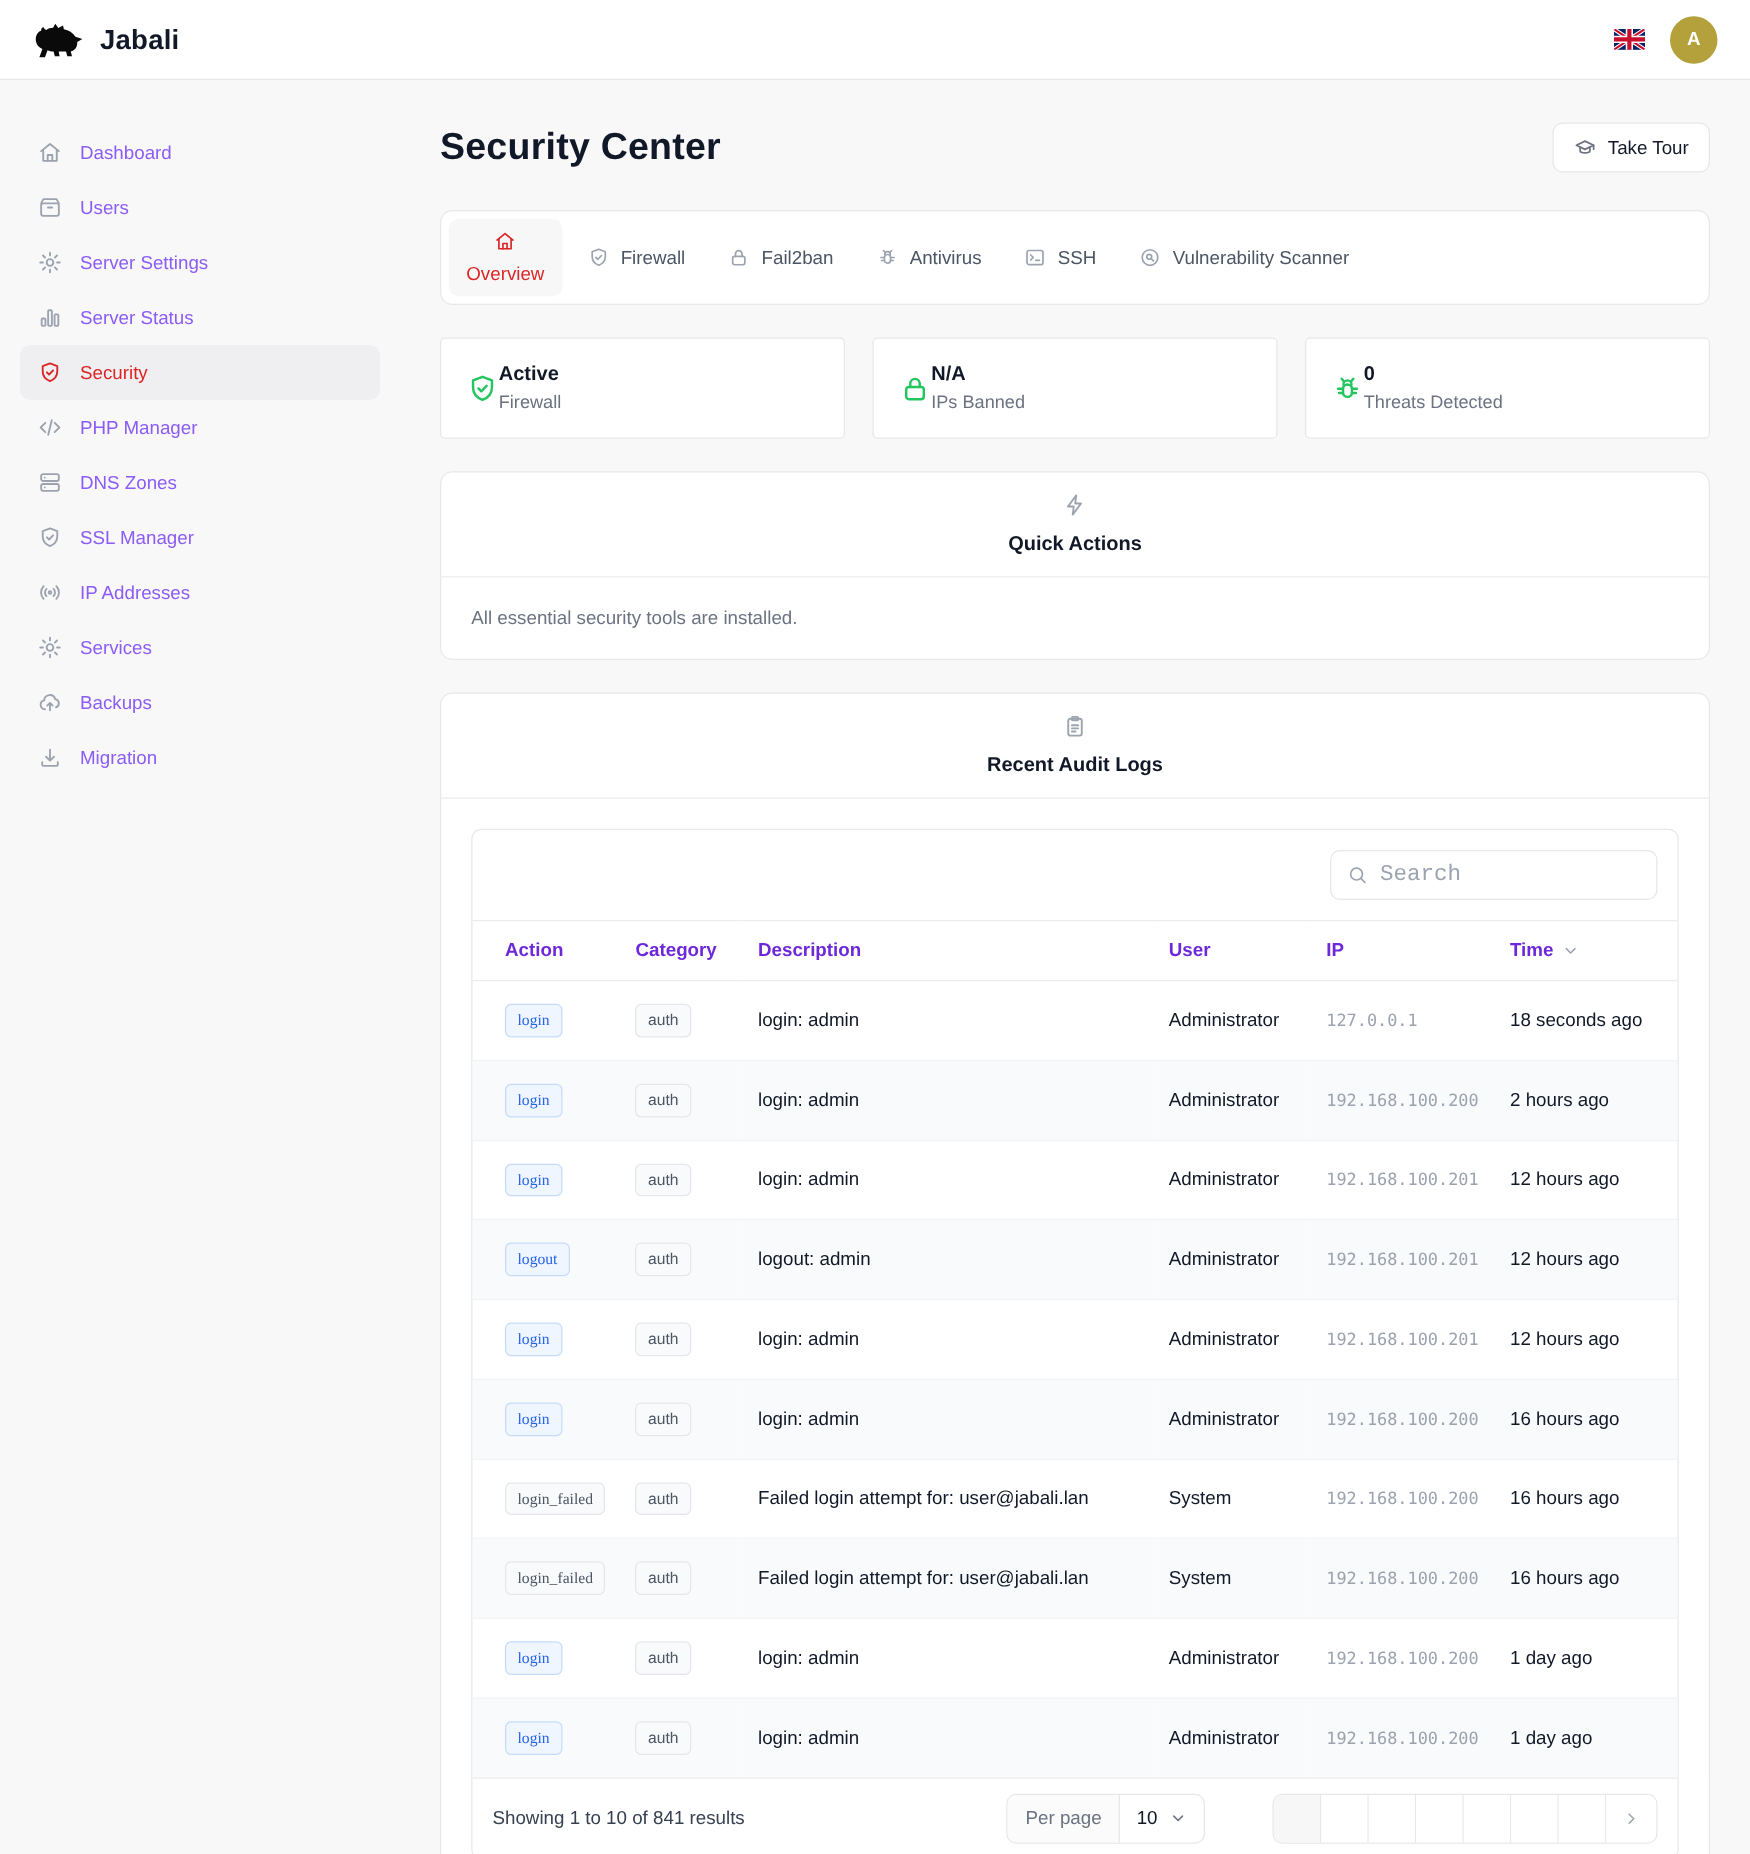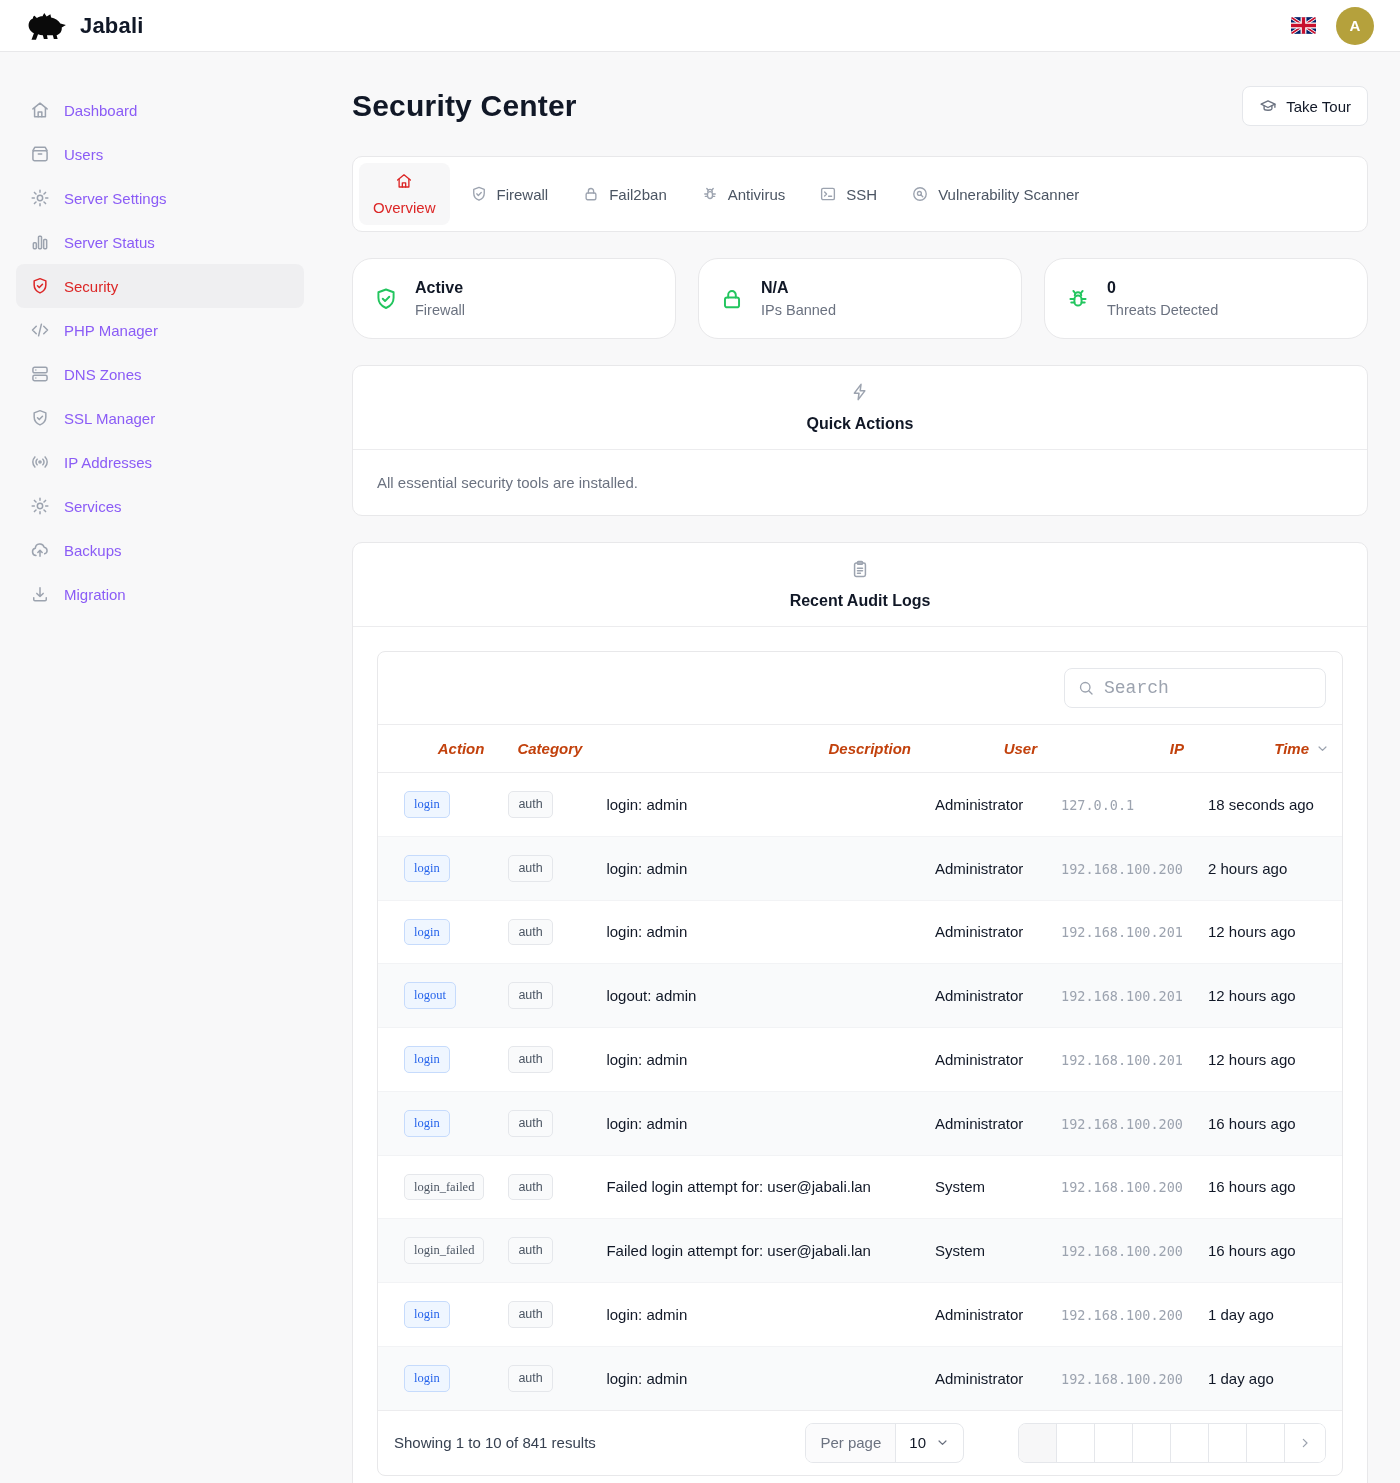--- a/index.html
+++ b/index.html
@@ -7,21 +7,21 @@
   body {
     width: 1400px; min-height: 1483px; margin: 0 auto;
     background: #f8f8f9;
     font-family: "Liberation Sans", sans-serif;
     color: #111827; font-size: 15px;
   }
   svg { display:block; }
   button { font-family: inherit; background:none; border:none; cursor:pointer; }
 
   
-  .topbar { height:52px; background:#fff; border-bottom:1px solid #e8e8ea;
+  .topbar { height:64px; background:#fff; border-bottom:1px solid #e8e8ea;
     display:flex; align-items:center; justify-content:space-between; padding:0 26px; }
   .brand { display:flex; align-items:center; gap:10px; cursor:pointer; }
   .brand .boar { width:44px; height:34px; color:#0a0a0a; }
   .brand-name { font-size:22px; font-weight:bold; letter-spacing:.2px; }
   .topbar-right { display:flex; align-items:center; gap:20px; }
   .flag { width:25px; height:17px; border-radius:2px; overflow:hidden; cursor:pointer; }
   .flag svg { width:100%; height:100%; }
   .avatar { width:38px; height:38px; border-radius:50%; background:#b5a13c; color:#fff;
     display:flex; align-items:center; justify-content:center; font-weight:bold; font-size:15px; cursor:pointer; }
 
@@ -46,22 +46,22 @@
   .tabs-card { background:#fff; border:1px solid #e8e8ea; border-radius:10px; padding:6px;
     display:flex; align-items:center; gap:6px; margin-bottom:26px; }
   .tab { display:flex; align-items:center; gap:9px; padding:9px 14px; border-radius:8px;
     color:#4b5563; font-size:15px; }
   .tab .ic { width:18px; height:18px; color:#9ca3af; }
   .tab.active { color:#dc2626; background:#f7f7f8;flex-direction:column; }
   .tab.active .ic { color:#dc2626; }
 
   
   .stats { display:flex; gap:22px; margin-bottom:26px; }
-  .stat-card { flex:1; background:#fff; border:1px solid #e8e8ea; border-radius:20px;
-    padding:20px; display:flex; align-items:center; gap:16px; }
+  .stat-card { flex:1; background:#fff; border:1px solid #e8e8ea; border-radius:4px;
+    padding:20px; display:flex; align-items:center; }
   .stat-card .ic { width:26px; height:26px; color:#22c55e; flex-shrink:0; }
   .stat-value { font-weight:bold; font-size:16px; }
   .stat-label { color:#6b7280; font-size:14.5px; margin-top:5px; }
 
   
   .panel { background:#fff; border:1px solid #e8e8ea; border-radius:10px; margin-bottom:26px; }
   .panel-head { display:flex; align-items:center; gap:13px; padding:16px 24px;
     border-bottom:1px solid #ececee;flex-direction:column; }
   .panel-head .ic { width:20px; height:20px; color:#9ca3af; }
   .panel-title { font-weight:bold; font-size:16px; }
@@ -72,22 +72,22 @@
   .table-wrap { border:1px solid #e8e8ea; border-radius:8px; overflow:hidden; background:#fff; }
   .table-toolbar { display:flex; justify-content:flex-end; padding:16px; }
   .search-box { display:flex; align-items:center; gap:9px; border:1px solid #e5e7eb;
     border-radius:8px; height:40px; width:262px; padding:0 12px; color:#9ca3af; background:#fff; }
   .search-box .ic { width:18px; height:18px; flex-shrink:0; }
   .search-box input { border:none; outline:none; width:100%; font-size:18px; color:#15803d;
     font-family:Liberation Mono, monospace; background:transparent; }
   .search-box input::placeholder { color:#9ca3af; }
 
   table { width:100%; border-collapse:collapse; font-size:15px; }
-  thead th { text-align:right; font-weight:bold; color:#c2410c; padding:15px 12px;
-    border-top:1px solid #ececee; border-bottom:1px solid #ececee; white-space:nowrap;font-style:italic; }
+  thead th { text-align:left; font-weight:bold; color:#6d28d9; padding:15px 12px;
+    border-top:1px solid #ececee; border-bottom:1px solid #ececee; white-space:nowrap; }
   thead th .th-inner { display:inline-flex; align-items:center; gap:6px; }
   th.col-action { width:109px; padding-left:26px; }
   th.col-category { width:98px; }
   th.col-user { width:126px; }
   th.col-ip { width:147px; }
   th.col-time { width:146px; }
   .sort-ic { width:15px; height:15px; color:#9ca3af; display:inline-flex; }
   .sort-ic svg { width:100%; height:100%; }
 
   tbody td { padding:18px 12px; vertical-align:middle; color:#111827; }

